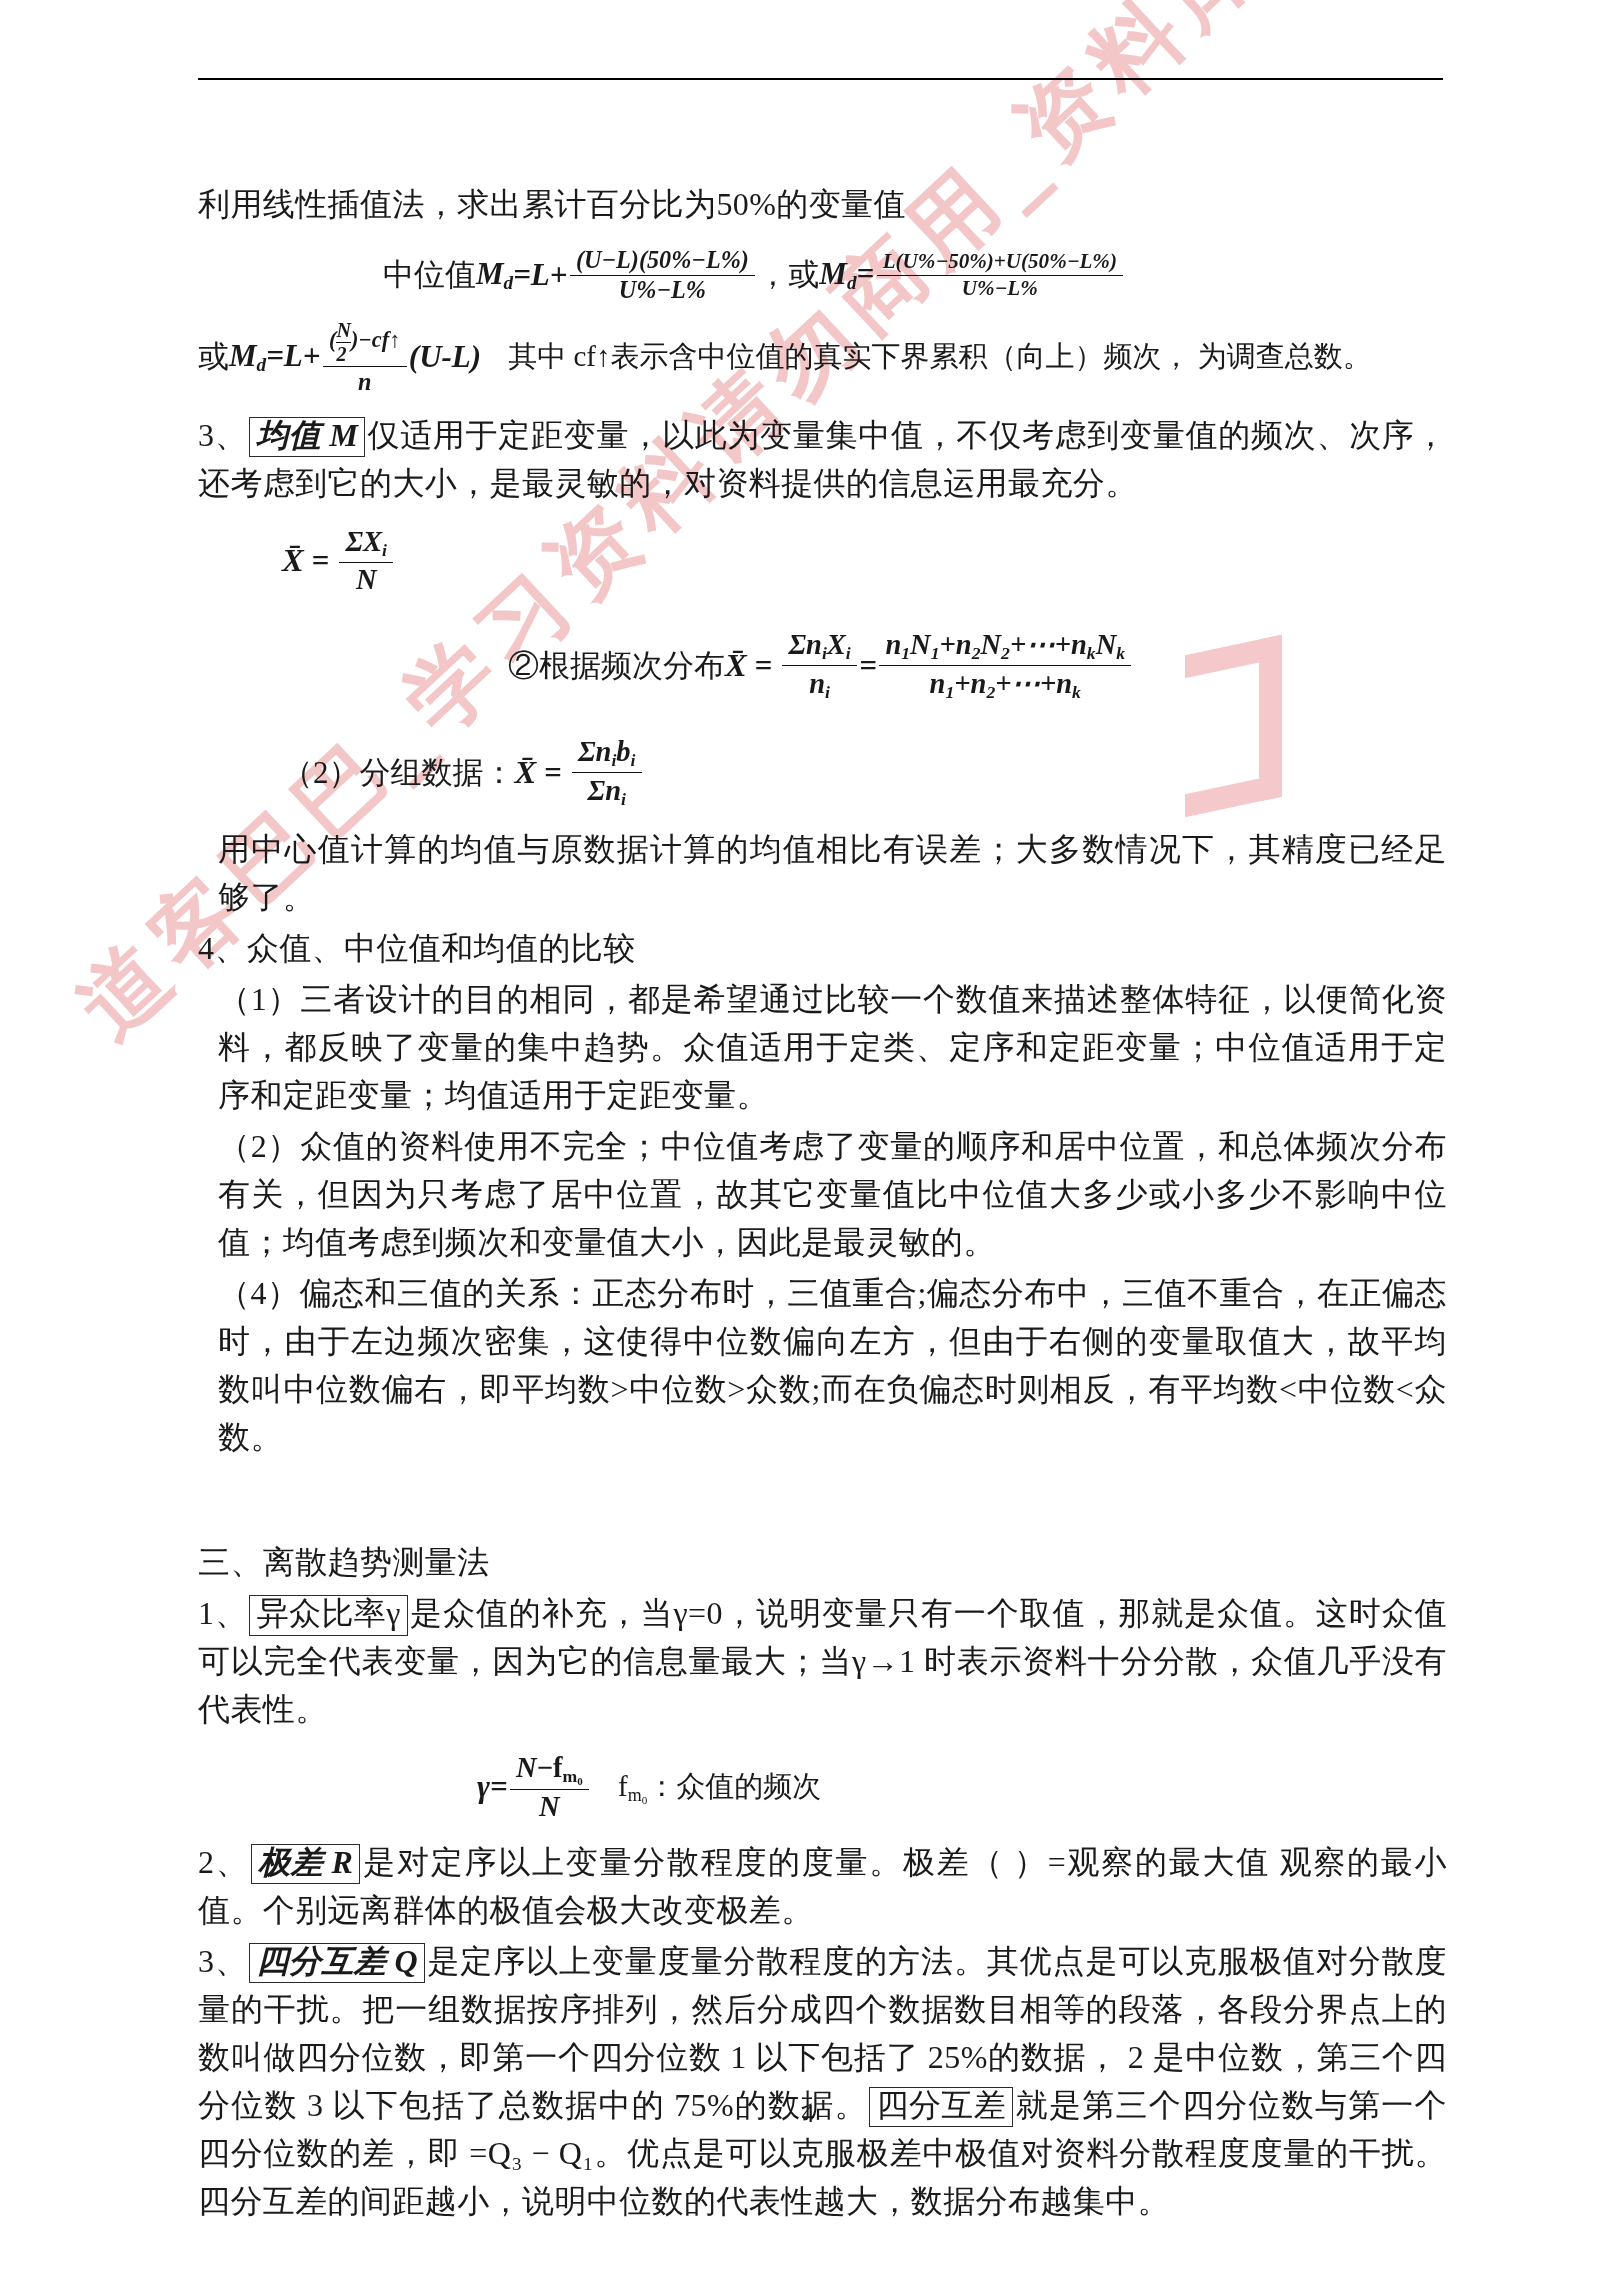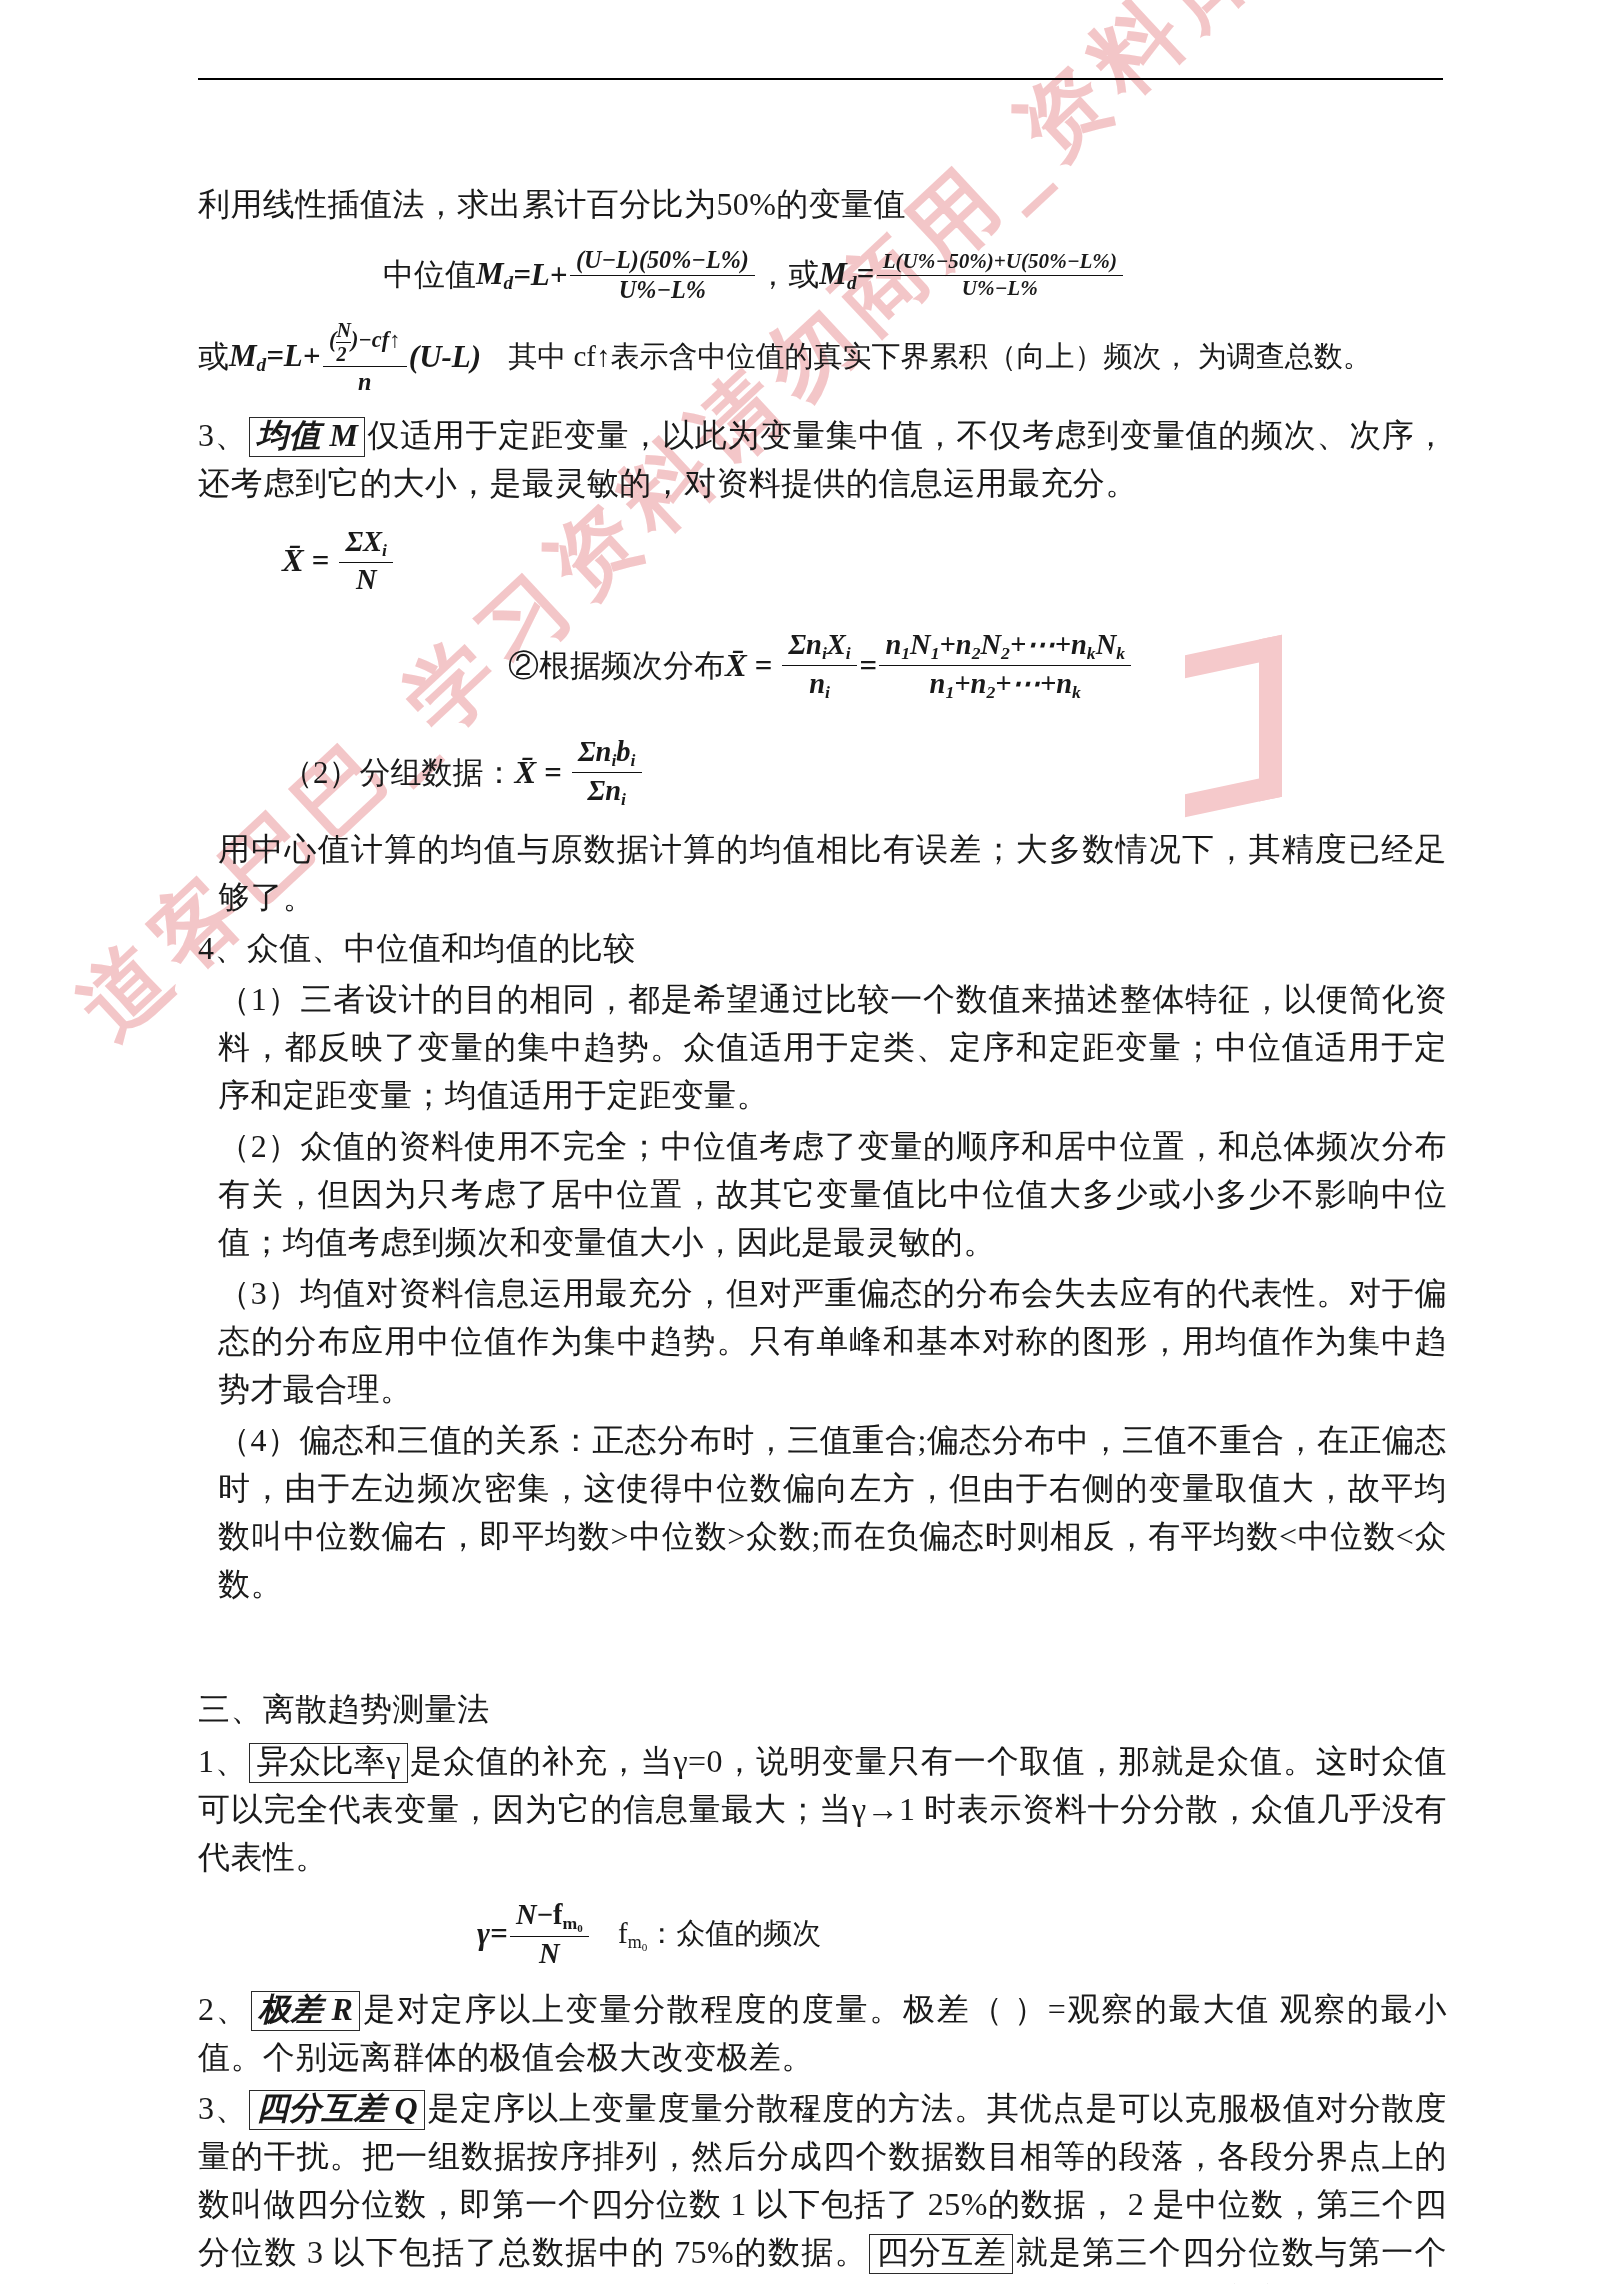--- a/index.html
+++ b/index.html
@@ -254,21 +254,20 @@
     </div>
 
     <div class="gap-sm"></div>
 
     <p class="line indent">用中心值计算的均值与原数据计算的均值相比有误差；大多数情况下，其精度已经足够了。</p>
 
     <p class="line">4、众值、中位值和均值的比较</p>
 
     <p class="line indent">（1）三者设计的目的相同，都是希望通过比较一个数值来描述整体特征，以便简化资料，都反映了变量的集中趋势。众值适用于定类、定序和定距变量；中位值适用于定序和定距变量；均值适用于定距变量。</p>
     <p class="line indent">（2）众值的资料使用不完全；中位值考虑了变量的顺序和居中位置，和总体频次分布有关，但因为只考虑了居中位置，故其它变量值比中位值大多少或小多少不影响中位值；均值考虑到频次和变量值大小，因此是最灵敏的。</p>
-    <p class="line indent">（3）均值对资料信息运用最充分，但对严重偏态的分布会失去应有的代表性。对于偏态的分布应用中位值作为集中趋势。只有单峰和基本对称的图形，用均值作为集中趋势才最合理。</p>
     <p class="line indent">（4）偏态和三值的关系：正态分布时，三值重合;偏态分布中，三值不重合，在正偏态时，由于左边频次密集，这使得中位数偏向左方，但由于右侧的变量取值大，故平均数叫中位数偏右，即平均数&gt;中位数&gt;众数;而在负偏态时则相反，有平均数&lt;中位数&lt;众数。</p>
 
     <div class="gap-lg"></div>
 
     <p class="line">三、离散趋势测量法</p>
 
     <p class="line"><span>1、</span><span class="boxed">异众比率γ</span><span>是众值的补充，当γ=0，说明变量只有一个取值，那就是众值。这时众值可以完全代表变量，因为它的信息量最大；当γ→1 时表示资料十分分散，众值几乎没有代表性。</span></p>
 
     <div class="gap-sm"></div>
 

